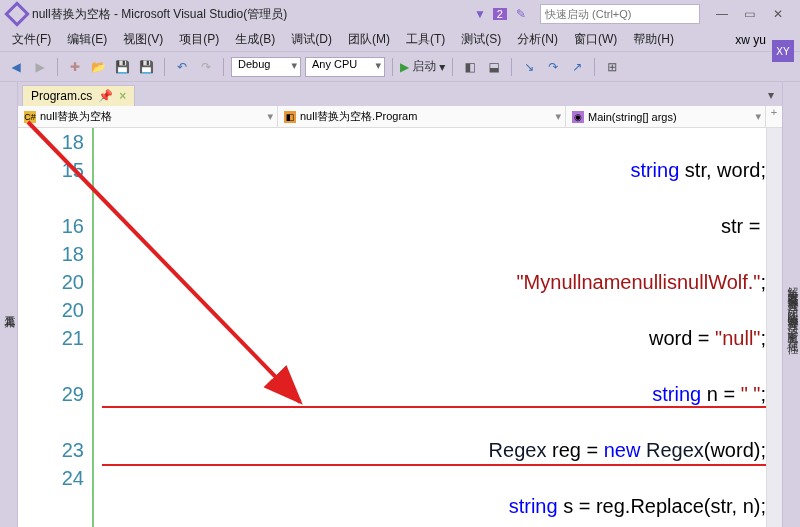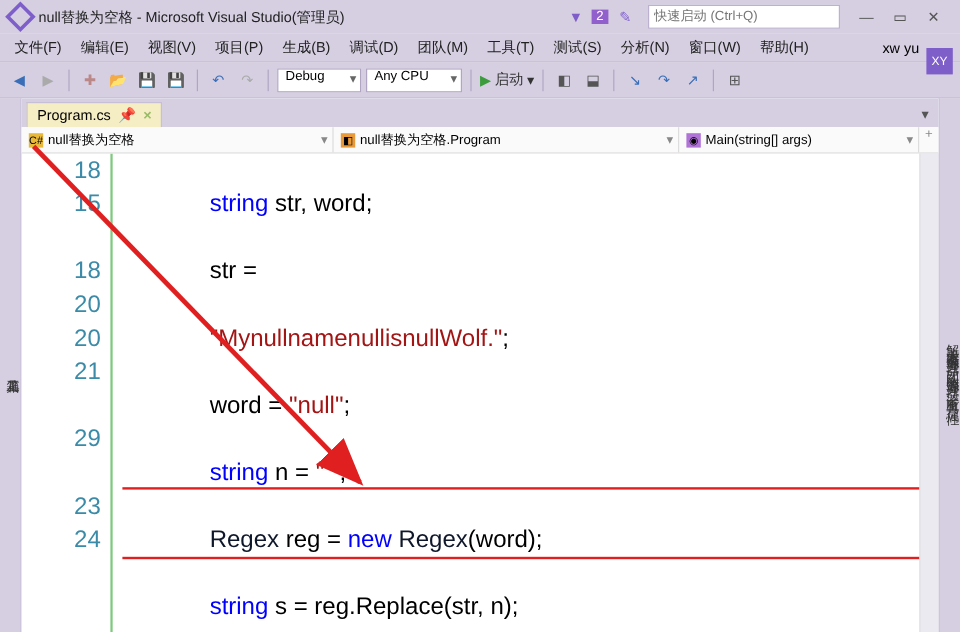--- a/index.html
+++ b/index.html
@@ -42,21 +42,21 @@
 .navbar .nav-cell::after { content: "▾"; position: absolute; right: 4px; color: #888; }
 .navbar .ico { width: 12px; height: 12px; background: #e8b83a; font-size: 9px; display: flex; align-items: center; justify-content: center; }
 .navbar .ico.cls { background: #e89a3a; }
 .navbar .ico.mth { background: #b073d6; }
 .navbar .plus { width: 16px; text-align: center; color: #888; }
 
 .code-view { flex: 1; overflow: hidden; display: flex; font-family: Consolas, "Courier New", monospace; font-size: 20px; line-height: 28px; position: relative; }
 .gutter { width: 76px; background: #fff; text-align: right; padding-right: 8px; color: #3a8aa8; border-right: 2px solid #7fc97f; }
 .gutter .ln { height: 28px; }
 .marker-col { width: 8px; background: #fff; }
-.code-body { flex: 1; background: #fff; position: relative; padding-left: 6px; white-space: pre; overflow: hidden; }
+.code-body { flex: 1; background: #fff; position: relative; padding-left: 6px; white-space: pre; overflow: hidden; text-align: right; }
 .code-line { height: 28px; }
 
 .kw { color: #0000ff; }
 .type { color: #0f172a; }
 .str { color: #a31515; }
 .punct { color: #000; }
 .ident { color: #000; }
 
 .right-scroll { width: 16px; background: #eceaf1; border-left: 1px solid #ddd; }
 
@@ -154,20 +154,21 @@
         <span>Main(string[] args)</span>
       </div>
       <div class="plus">+</div>
     </div>
 
     <div class="code-view">
       <div class="gutter">
         <div class="ln">18</div>
         <div class="ln">15</div>
         <div class="ln"></div>
+        <div class="ln">16</div>
         <div class="ln">18</div>
         <div class="ln">20</div>
         <div class="ln">20</div>
         <div class="ln">21</div>
         <div class="ln"></div>
         <div class="ln">29</div>
         <div class="ln"></div>
         <div class="ln">23</div>
         <div class="ln">24</div>
       </div>

